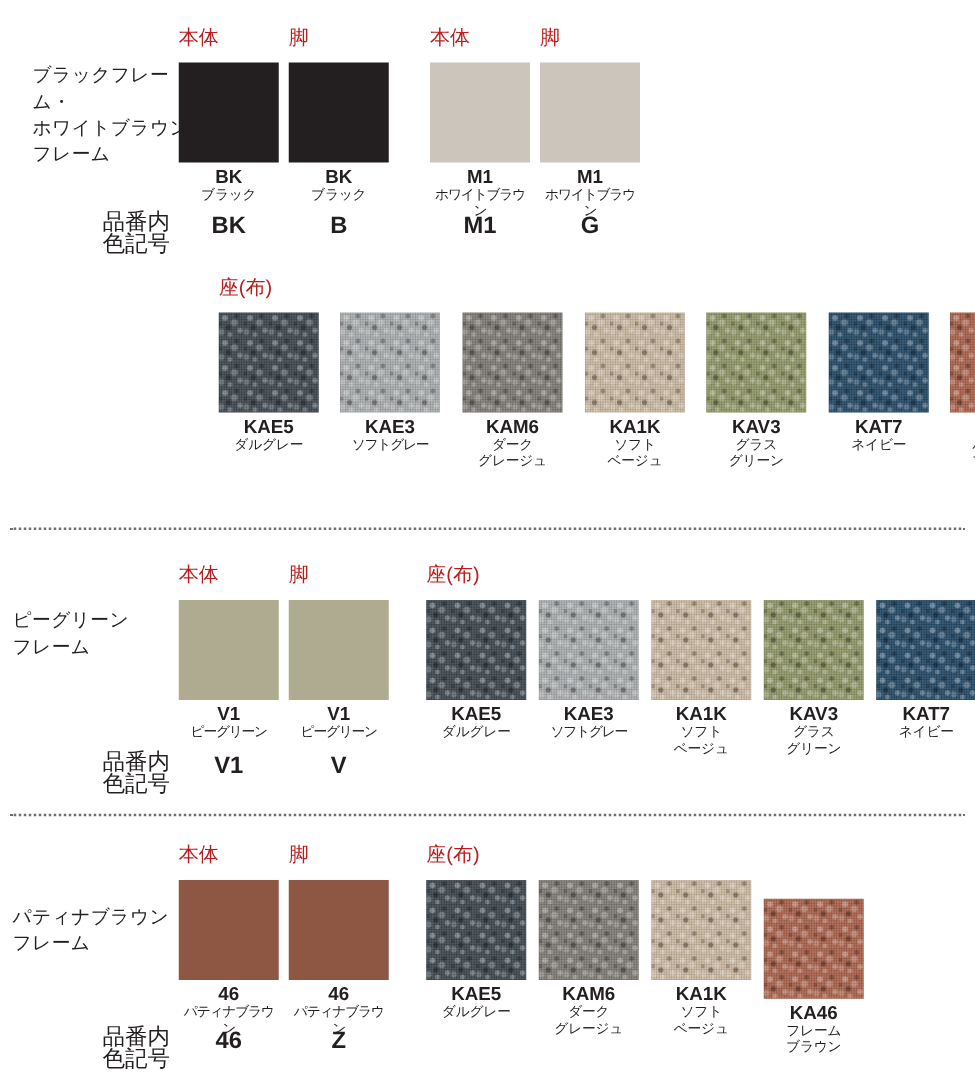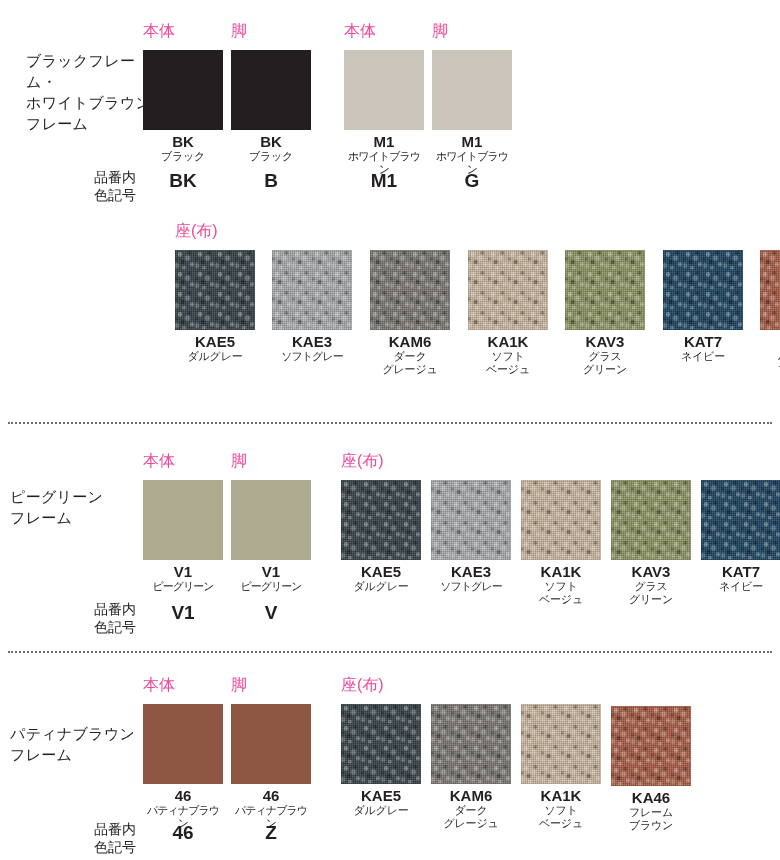--- a/index.html
+++ b/index.html
@@ -34,21 +34,21 @@
     letter-spacing: 0.3px;
     white-space: pre-line;
     color: #231f20;
   }
 
   
   .col-head {
     position: absolute;
     font-size: 16px;
     line-height: 18px;
-    color: #ec4899;
+    color: #b91c1c;
     white-space: nowrap;
   }
 
   
   .swatch-cell { position: absolute; width: 80px; }
   .swatch {
     width: 80px;
     height: 80px;
     display: block;
     position: relative;
@@ -94,21 +94,21 @@
     line-height: 13px;
     text-align: center;
     white-space: pre-line;
     letter-spacing: -0.2px;
   }
   .sw-name.tight { letter-spacing: -1.0px; }
 
   
   .code-row-label {
     position: absolute;
-    font-size: 14px;
+    font-size: 18px;
     line-height: 18px;
     text-align: right;
     white-space: pre-line;
   }
   .code-val {
     position: absolute;
     width: 80px;
     text-align: center;
     font-size: 19px;
     font-weight: bold;
@@ -295,19 +295,19 @@
     <div class="sw-code">KAM6</div>
     <div class="sw-name">ダーク
 グレージュ</div>
   </div>
   <div class="swatch-cell" style="left:521px; top:53px;">
     <span class="swatch fabric" style="background:#c9b79f;"></span>
     <div class="sw-code">KA1K</div>
     <div class="sw-name">ソフト
 ベージュ</div>
   </div>
-  <div class="swatch-cell" style="left:611px; top:55px;">
+  <div class="swatch-cell" style="left:611px; top:68px;">
     <span class="swatch fabric" style="background:#a85f47;"></span>
     <div class="sw-code">KA46</div>
     <div class="sw-name">フレーム
 ブラウン</div>
   </div>
 </div>
 
 </body></html>

